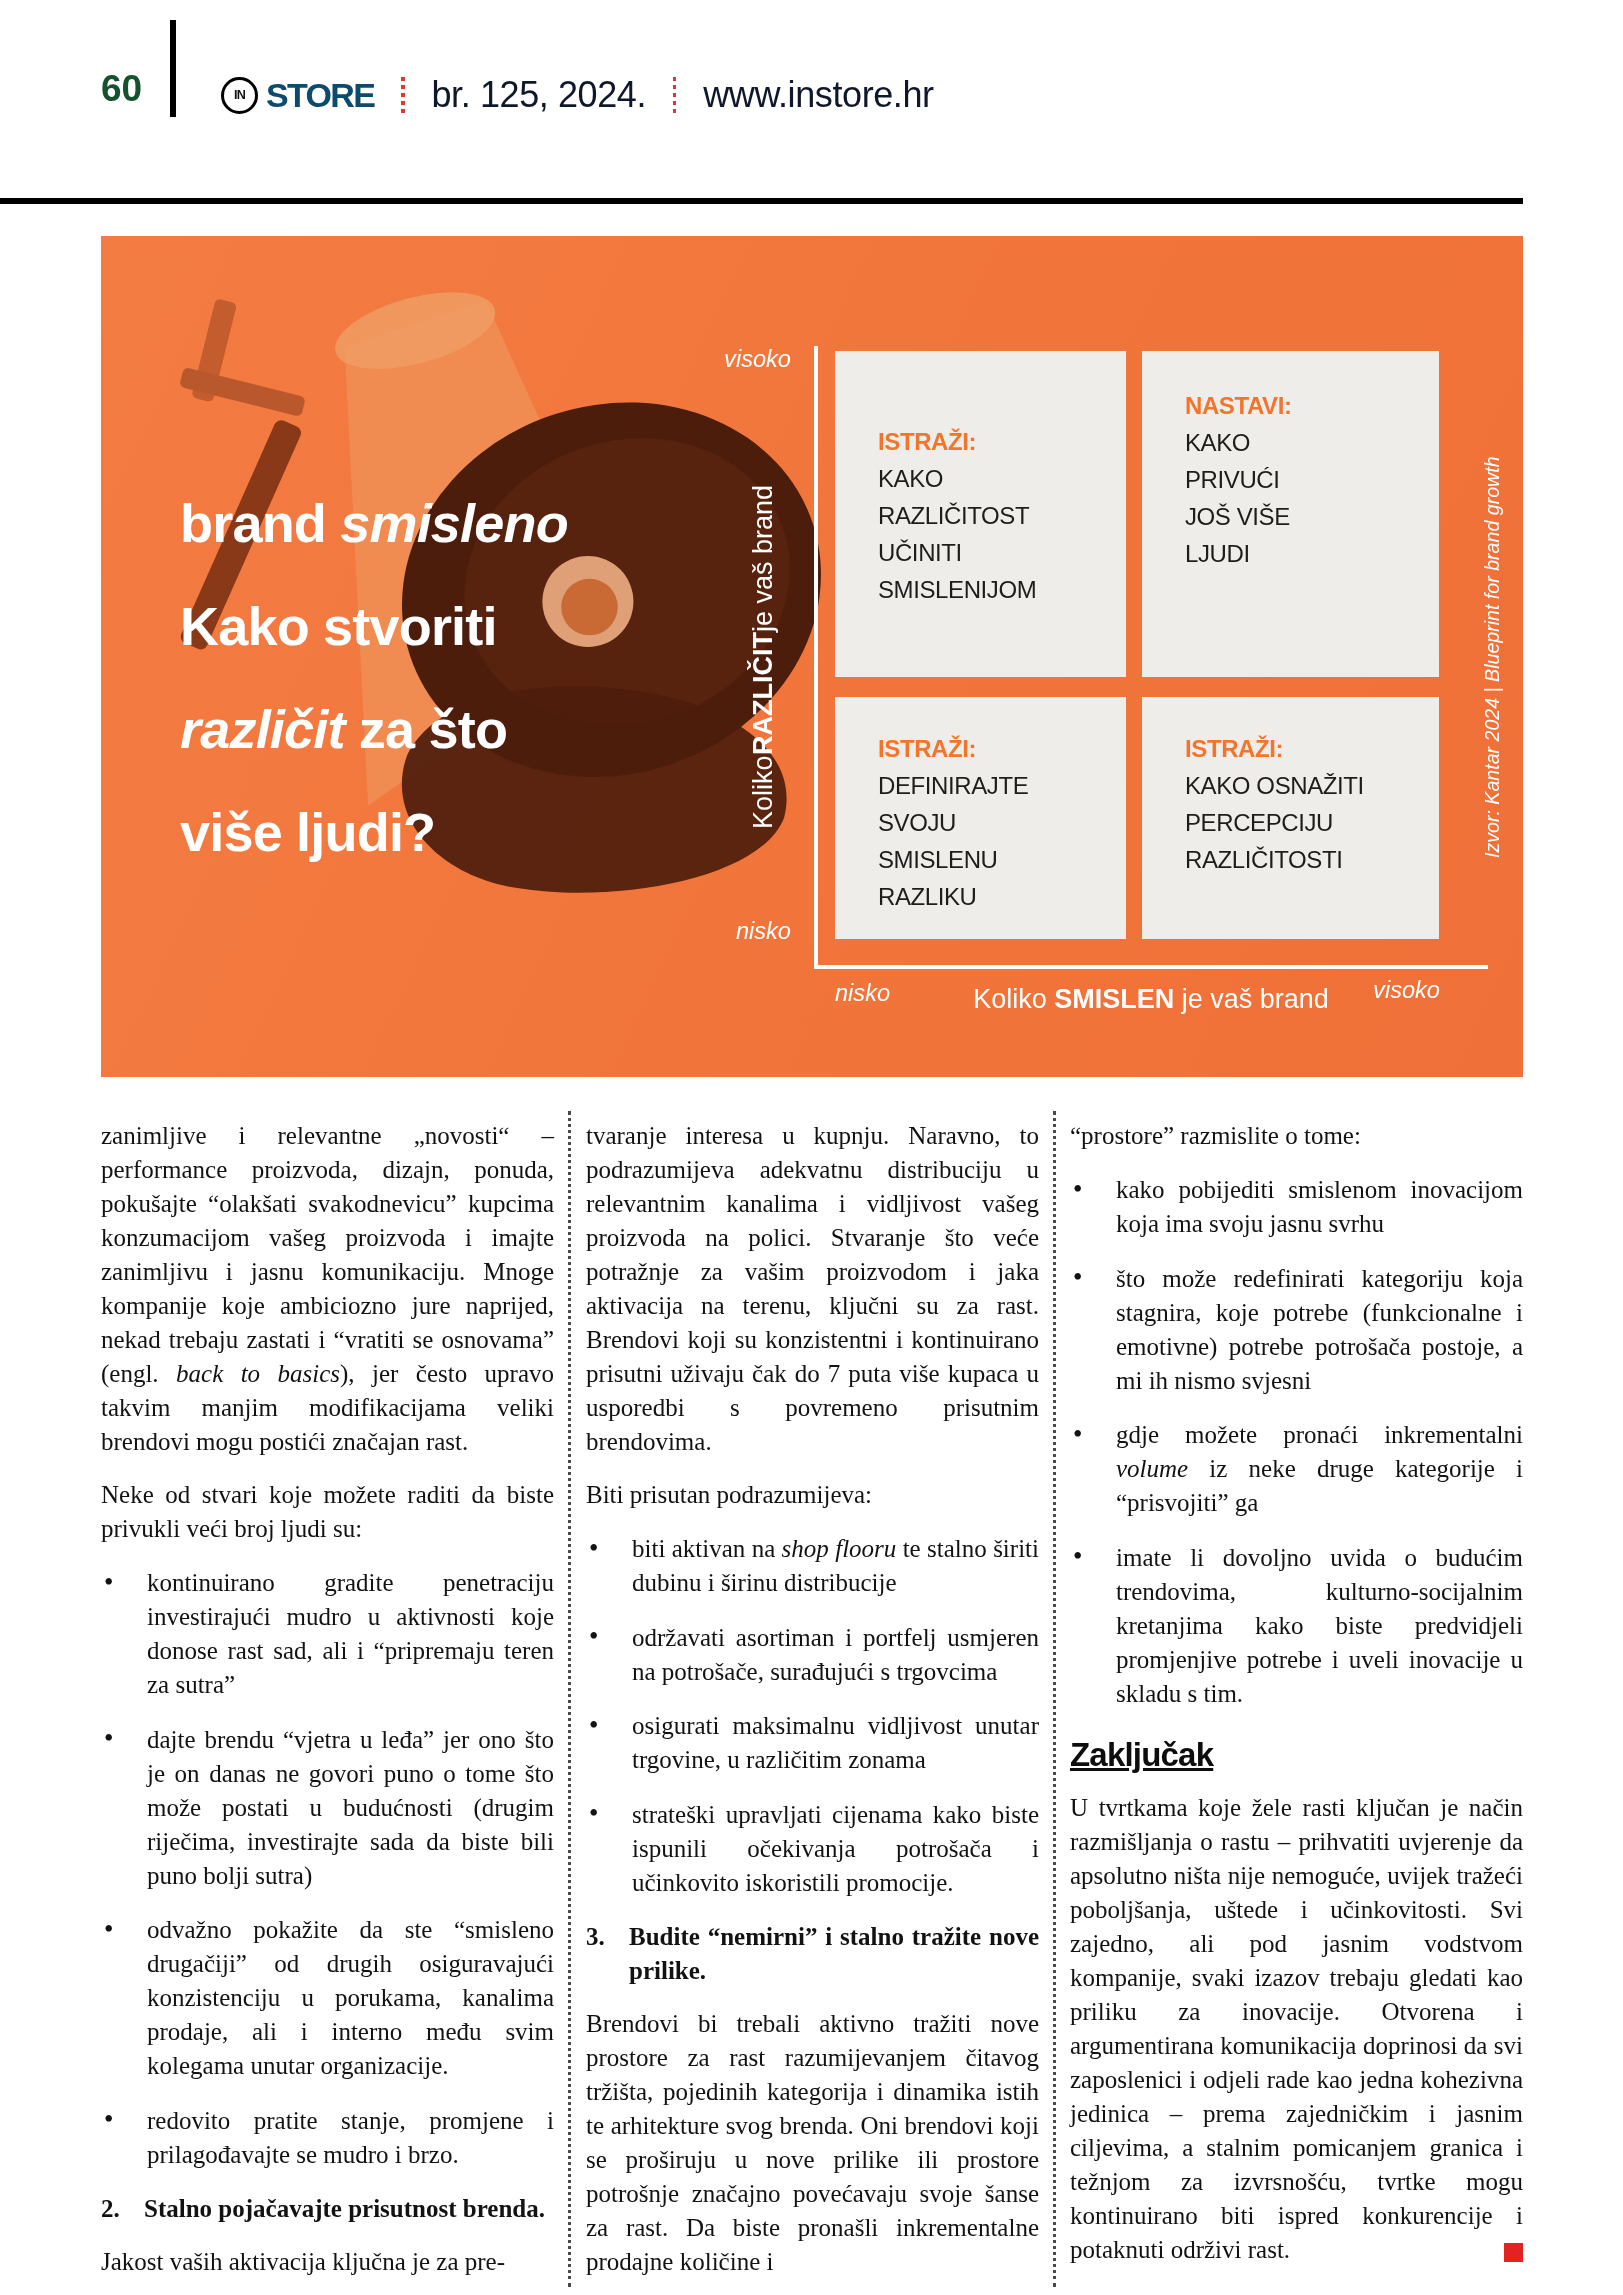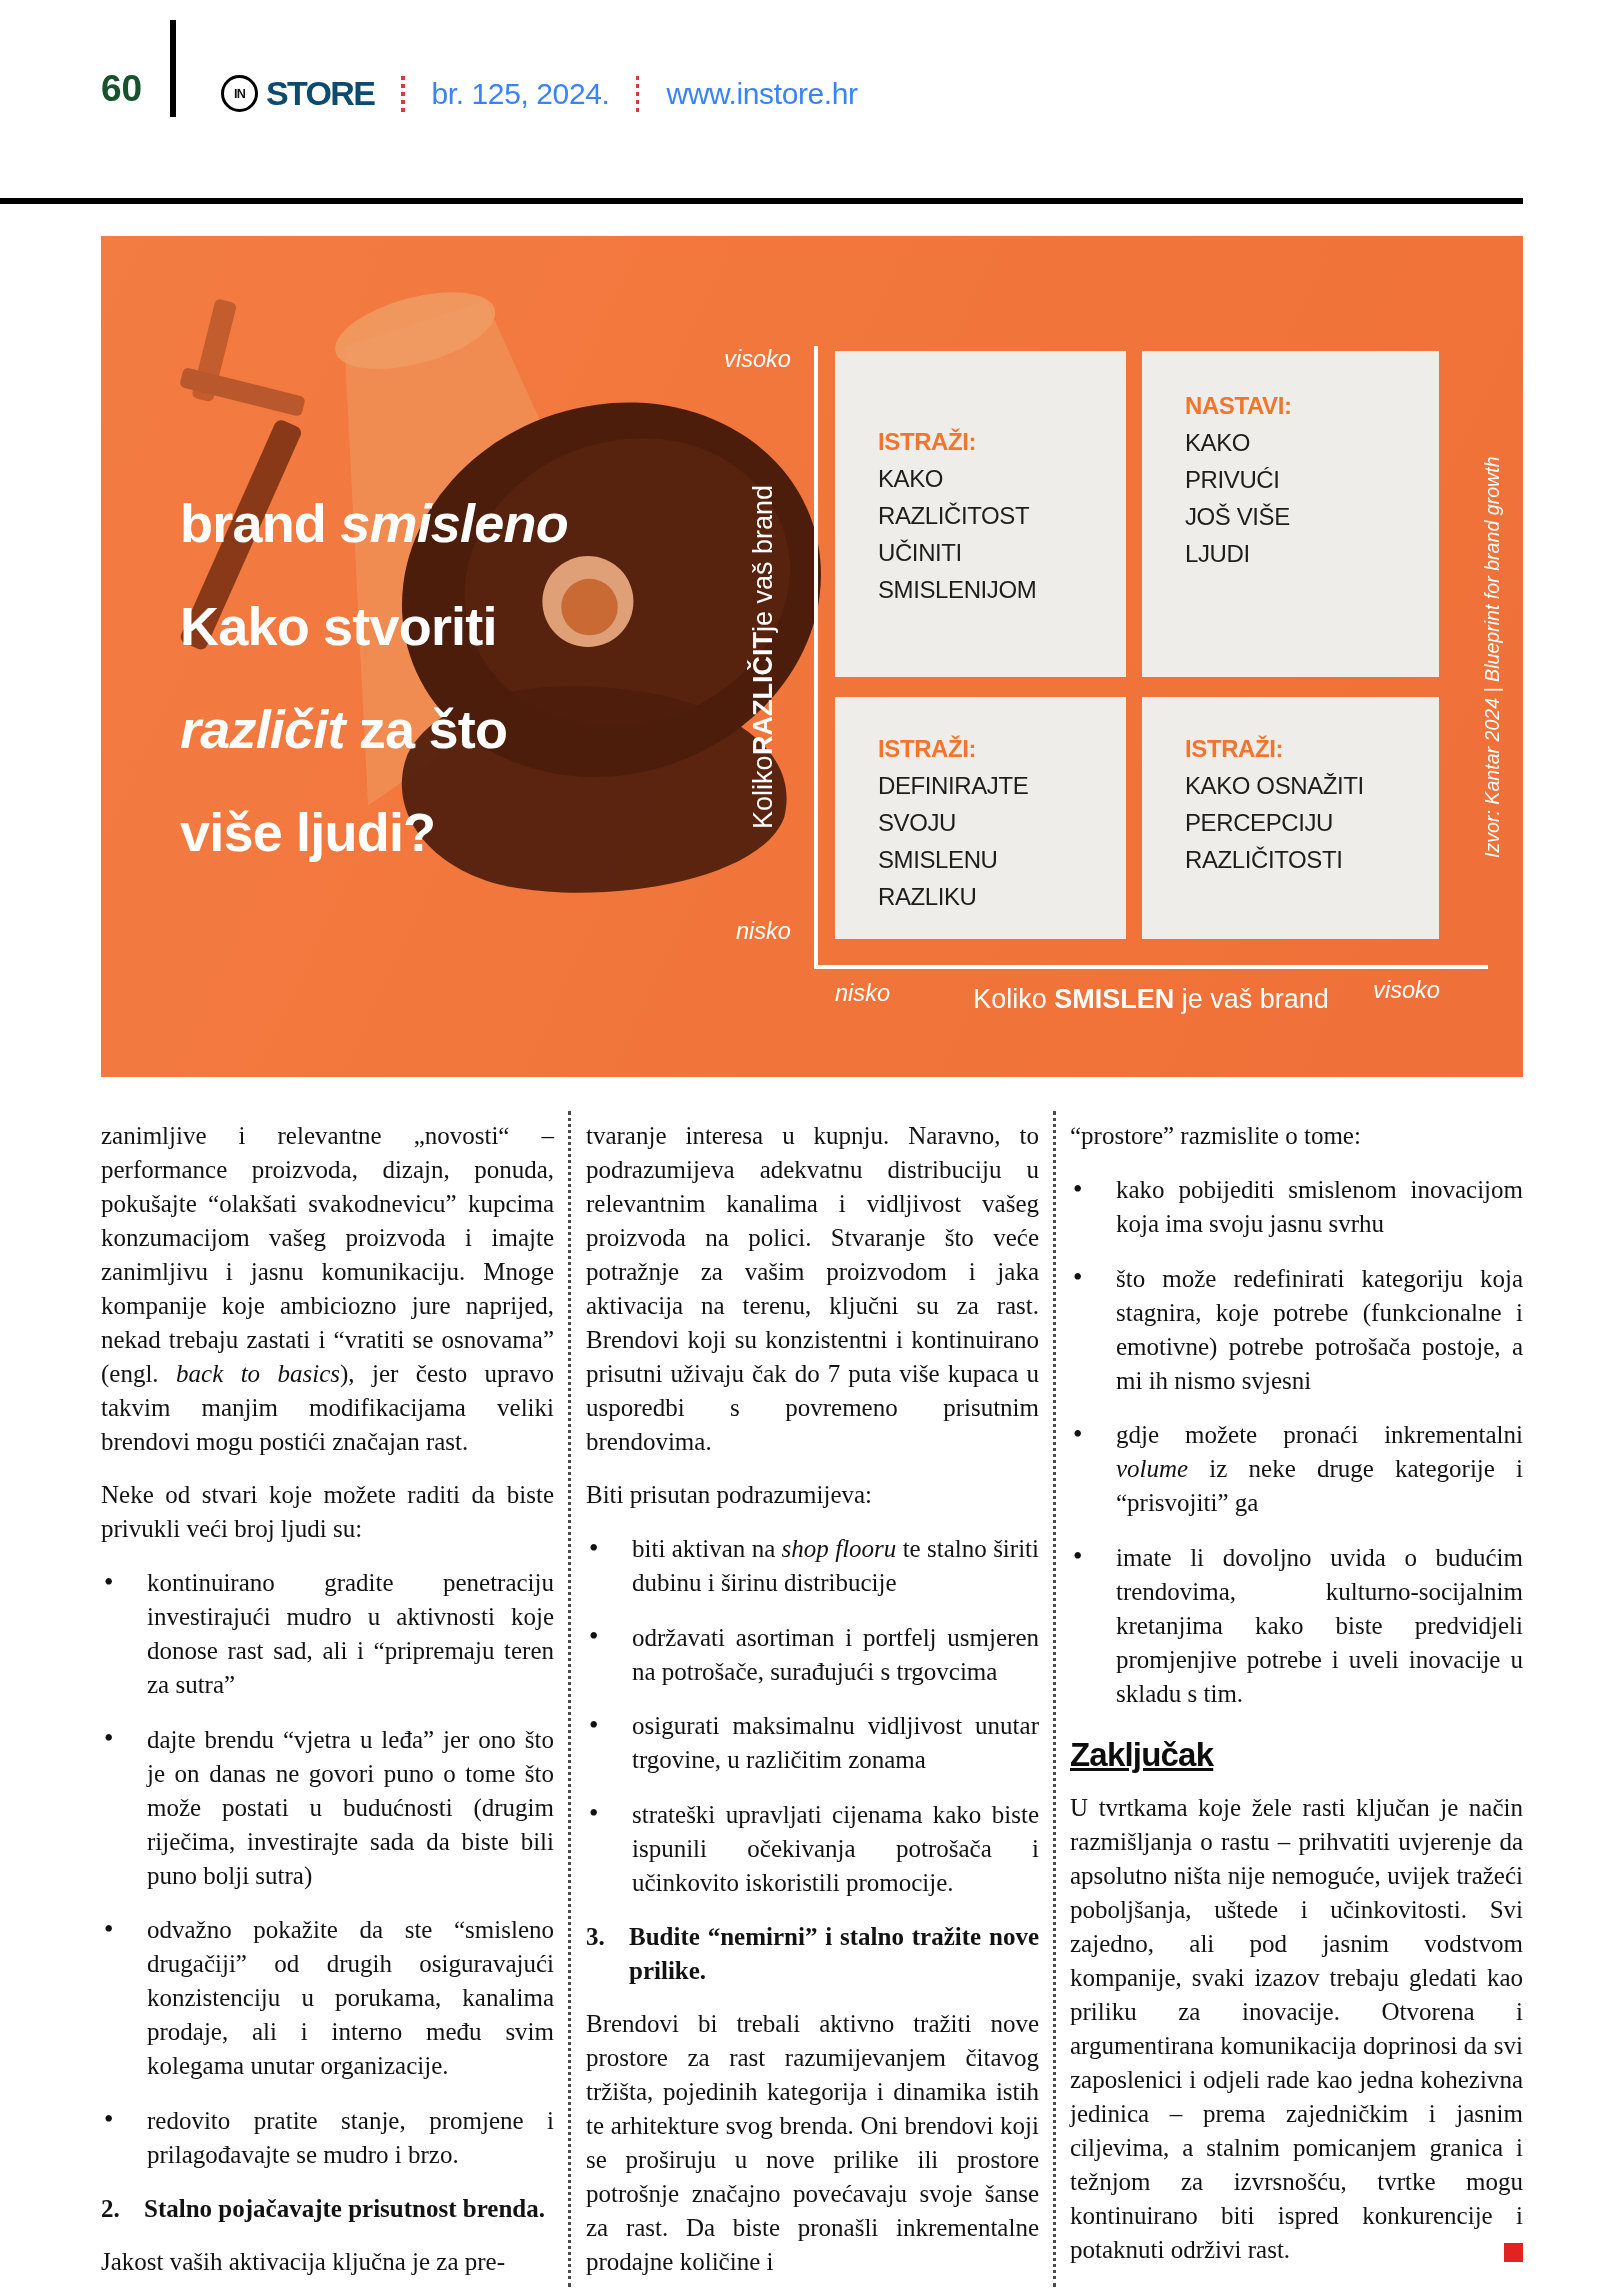--- a/index.html
+++ b/index.html
@@ -9,21 +9,21 @@
   
   .page-num{position:absolute;left:101px;top:68px;font-size:37px;font-weight:bold;color:#14532d;}
   .hdr-bar{position:absolute;left:170px;top:20.4px;width:5.5px;height:97px;background:#000;}
   .hdr-meta{position:absolute;left:221px;top:74px;display:flex;align-items:center;gap:27px;}
   .logo-wrap{display:flex;align-items:center;gap:7.9px;}
   .logo-circle{width:31px;height:31px;border:3.1px solid #000;border-radius:50%;
                display:flex;align-items:center;justify-content:center;
                font-size:12.6px;font-weight:bold;letter-spacing:-0.8px;}
   .logo-store{font-size:34px;font-weight:bold;letter-spacing:-1.6px;color:#0c4a6e;}
   .red-dots{width:3.1px;height:36px;background:repeating-linear-gradient(#D93A35 0 3.9px,transparent 3.9px 7.9px);}
-  .hdr-txt{font-size:30px;color:#3b82f6;letter-spacing:-0.4px;}
+  .hdr-txt{font-size:36px;color:#0f172a;letter-spacing:-0.4px;}
   .section-title{position:absolute;left:97px;top:108px;font-size:61px;font-weight:bold;
                  letter-spacing:-2.4px;color:#0a0a0a;}
   .hdr-rule{position:absolute;left:0;top:198px;width:1523px;height:5.5px;background:#000;}
 
   
   .hero{position:absolute;left:101px;top:236px;width:1422px;height:841px;overflow:hidden;
         background:linear-gradient(115deg,#F37C42 0%,#F1753B 55%,#EF7038 100%);}
   .megaphone{position:absolute;left:7.9px;top:15.7px;width:738px;height:652px;}
   .hero-title{position:absolute;left:79px;top:236px;width:652px;
               font-size:54px;font-weight:bold;color:#fff;line-height:103px;letter-spacing:-0.8px;}

